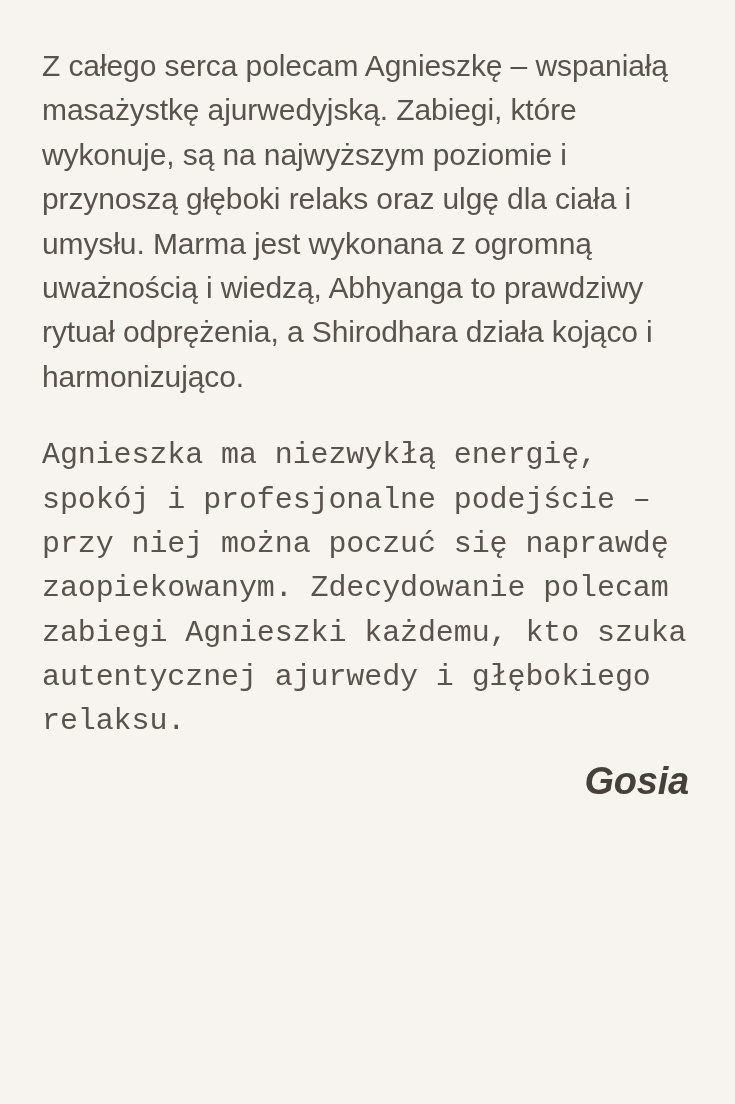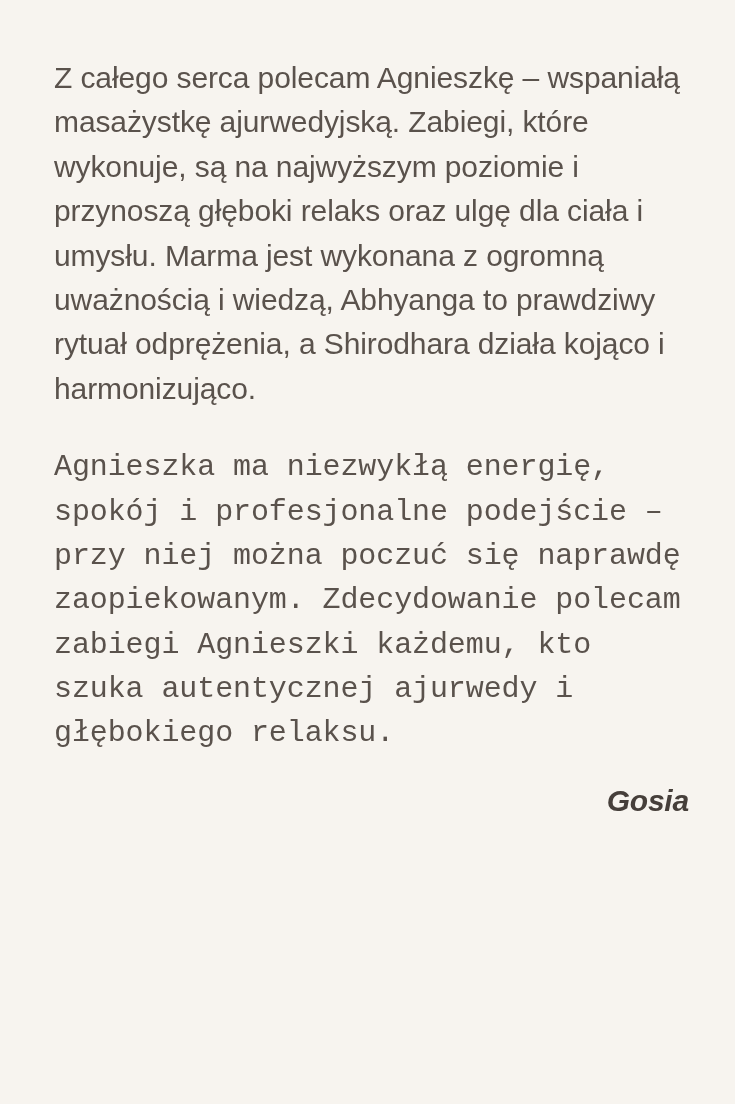--- a/index.html
+++ b/index.html
@@ -23,31 +23,31 @@
     flex-direction: column;
   }
   .testimonial-body {
     color: #5a524c;
     font-size: 30px;
     line-height: 1.48;
     letter-spacing: -0.1px;
     font-weight: 400;
   }
   .testimonial-paragraph {
-    margin: 12px;
+    margin: 0;
   }
   .testimonial-paragraph + .testimonial-paragraph {
     margin-top: 34px;
     font-family: Liberation Mono, monospace;
   }
   .testimonial-author {
     margin-top: 16px;
     text-align: right;
     color: #463f3a;
-    font-size: 30px;
+    font-size: 38px;
     font-weight: bold;
     font-style: italic;
     letter-spacing: -0.2px;
     padding-right: 4px;
   }
 </style>
 </head>
 <body>
 
 <div class="testimonial-card">

